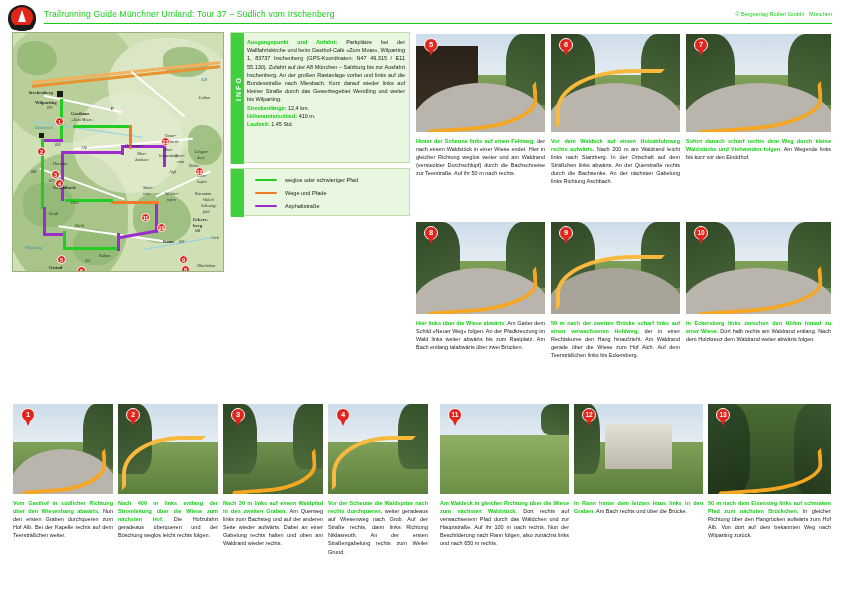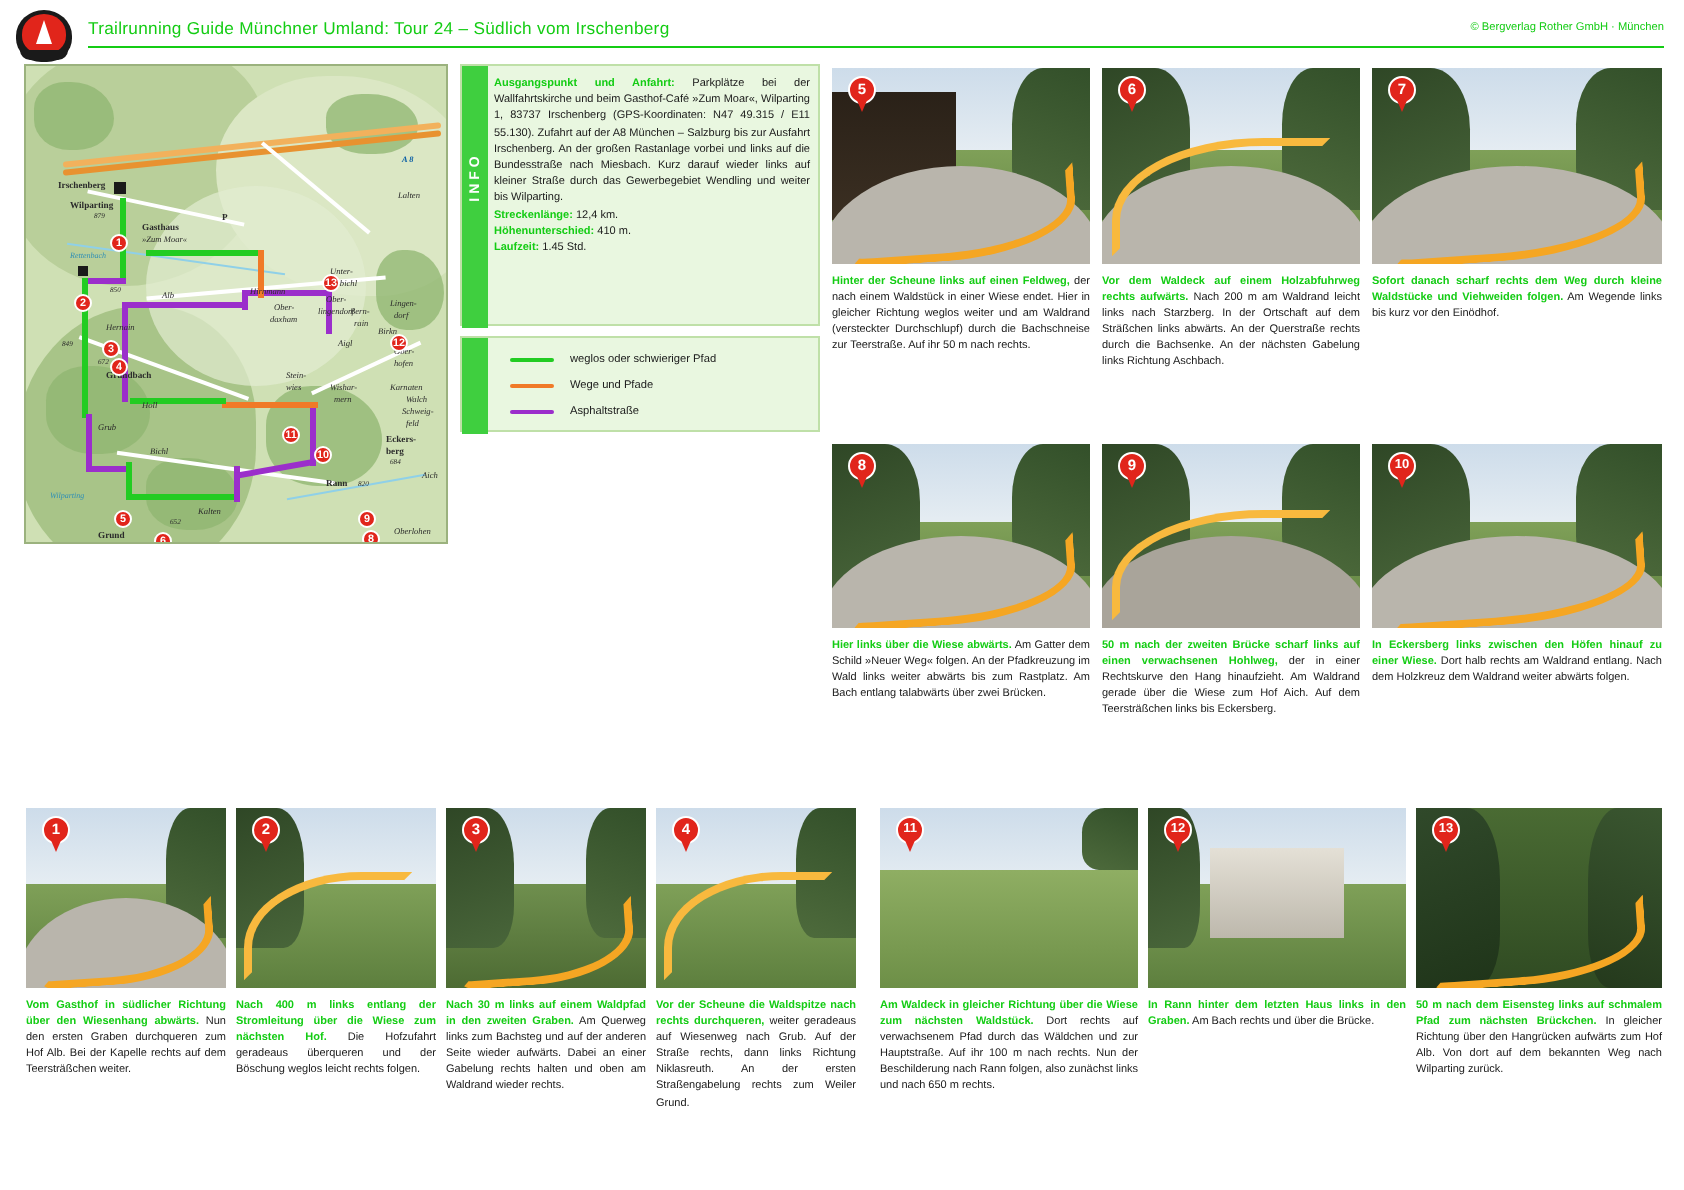--- a/index.html
+++ b/index.html
@@ -172,21 +172,21 @@
 
 <div class="page">
 
   <div class="header">
     <div class="logo">
       <div class="oval"></div>
         <div class="inner"></div>
       <div class="peak"></div>
         <div class="base"></div>
     </div>
-    <div class="hdr-title">Trailrunning Guide Münchner Umland: Tour 24 – Südlich vom Irschenberg</div>
+    <div class="hdr-title">Trailrunning Guide Münchner Umland: Tour 37 – Südlich vom Irschenberg</div>
     <div class="hdr-copy">© Bergverlag Rother GmbH · München</div>
     <div class="hdr-rule"></div>
   </div>
 
   <div class="map">
     <div class="terrain-a"></div>
       <div class="terrain-b"></div>
     <div class="terrain-c"></div>
       <div class="terrain-d"></div>
     <div class="terrain-e"></div>

